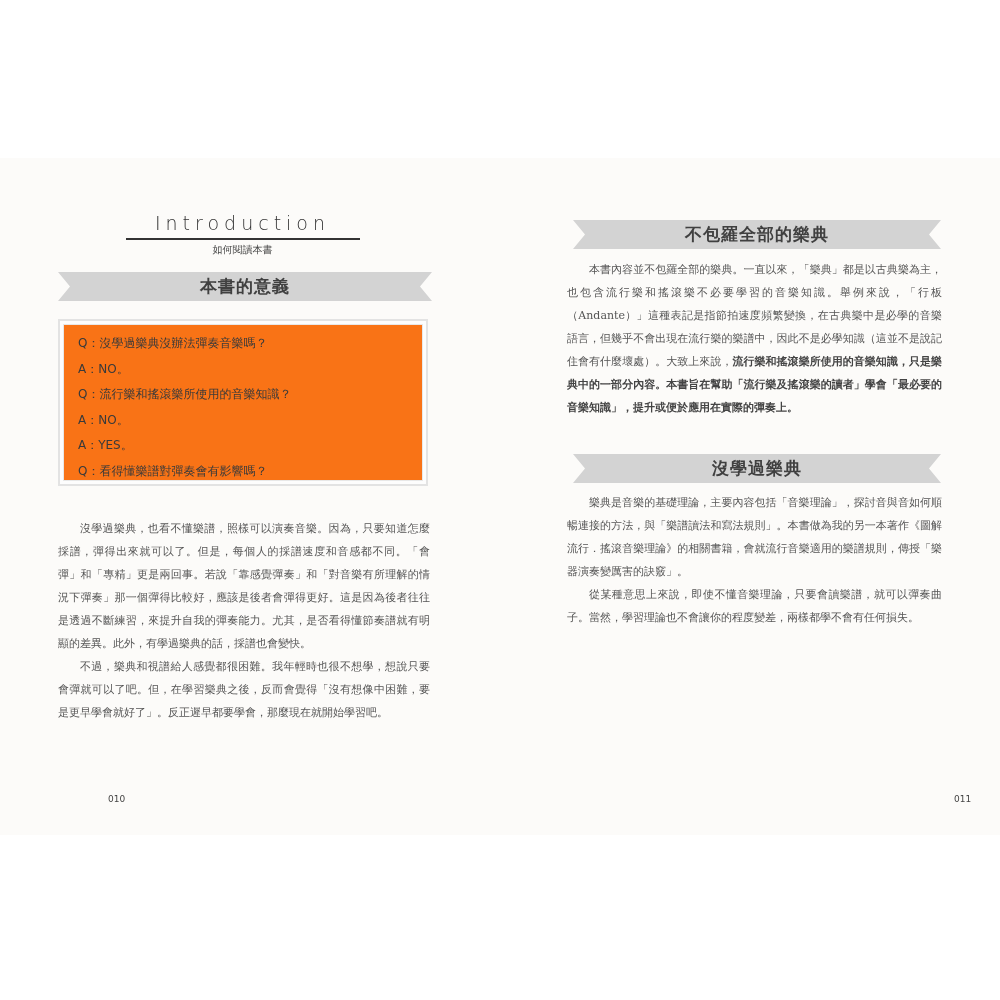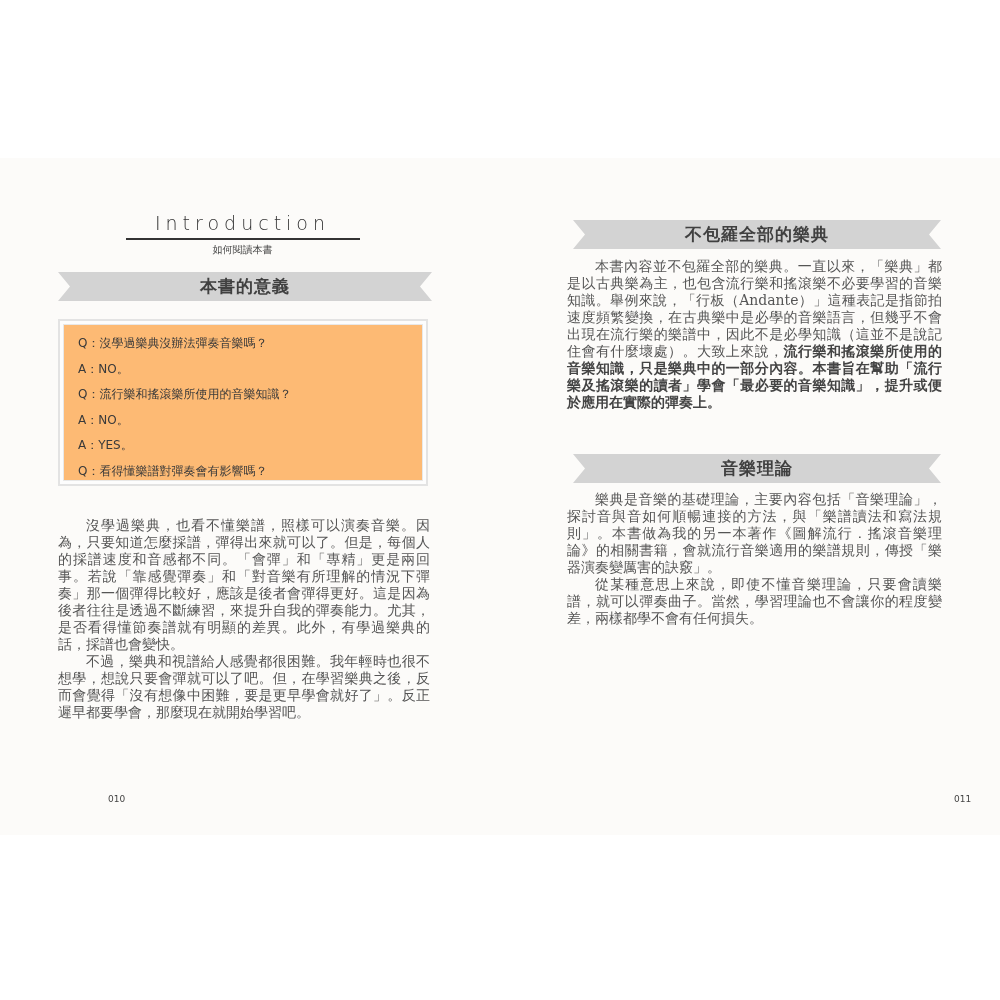--- a/index.html
+++ b/index.html
@@ -37,30 +37,30 @@
       display: flex; align-items: center; justify-content: center;
     }
     .banner span { font-size: 17px; font-weight: bold; color: #404040; letter-spacing: 1px; }
     .banner-left { left: 58px; top: 114px; width: 374px; }
     .banner-r1 { left: 73px; top: 62px; width: 368px; }
     .banner-r2 { left: 73px; top: 296px; width: 368px; }
 
     
     .qa-box {
       position: absolute; left: 58px; top: 161px; width: 370px; height: 167px;
-      border: 2px solid #e3e3e3; background: #fdba74;
+      border: 2px solid #e3e3e3; background: #f97316;
       box-shadow: inset 0 0 0 3px #fdfdfd, inset 0 0 0 4px #e8e8e8;
       padding: 10px 0 0 18px; box-sizing: border-box;
     }
     .qa-line { font-size: 12px; color: #3a3a3a; height: 25.5px; line-height: 25.5px; }
 
     
     .body-text {
-      position: absolute; font-family: "DejaVu Serif", serif; font-size: 14px;
-      color: #555; line-height: 17px; text-align: justify;
+      position: absolute; font-family: "DejaVu Serif", serif; font-size: 11px;
+      color: #555; line-height: 23px; text-align: justify;
     }
     .body-text p { margin: 0; text-indent: 2em; }
     .body-left { left: 58px; top: 359px; width: 372px; }
     .body-r1 { left: 67px; top: 100px; width: 375px; }
     .body-r2 { left: 67px; top: 333px; width: 375px; }
     .b { font-family: "DejaVu Sans", sans-serif; font-weight: bold; color: #444; }
 
     .page-num { position: absolute; top: 636px; font-size: 9px; color: #444; font-family: "DejaVu Sans", sans-serif; }
     .pn-left { left: 60px; margin-left: 48px; }
     .pn-right { left: 429px; padding-left: 25px; }
@@ -97,21 +97,21 @@
 
   <div class="page page-right">
     <div class="banner banner-r1">
       <span>不包羅全部的樂典</span>
     </div>
     <div class="body-text body-r1">
       <p><span>本書內容並不包羅全部的樂典。一直以來，「樂典」都是以古典樂為主，也包含流行樂和搖滾樂不必要學習的音樂知識。舉例來說，「行板（Andante）」這種表記是指節拍速度頻繁變換，在古典樂中是必學的音樂語言，但幾乎不會出現在流行樂的樂譜中，因此不是必學知識（這並不是說記住會有什麼壞處）。大致上來說，</span><span class="b">流行樂和搖滾樂所使用的音樂知識，只是樂典中的一部分內容。本書旨在幫助「流行樂及搖滾樂的讀者」學會「最必要的音樂知識」，提升或便於應用在實際的彈奏上。</span></p>
     </div>
 
     <div class="banner banner-r2">
-      <span>音樂理論</span>
+      <span>沒學過樂典</span>
     </div>
     <div class="body-text body-r2">
       <p>樂典是音樂的基礎理論，主要內容包括「音樂理論」，探討音與音如何順暢連接的方法，與「樂譜讀法和寫法規則」。本書做為我的另一本著作《圖解流行．搖滾音樂理論》的相關書籍，會就流行音樂適用的樂譜規則，傳授「樂器演奏變厲害的訣竅」。</p>
       <p>從某種意思上來說，即使不懂音樂理論，只要會讀樂譜，就可以彈奏曲子。當然，學習理論也不會讓你的程度變差，兩樣都學不會有任何損失。</p>
     </div>
 
     <div class="page-num pn-right">011</div>
   </div>
 </div>
 

